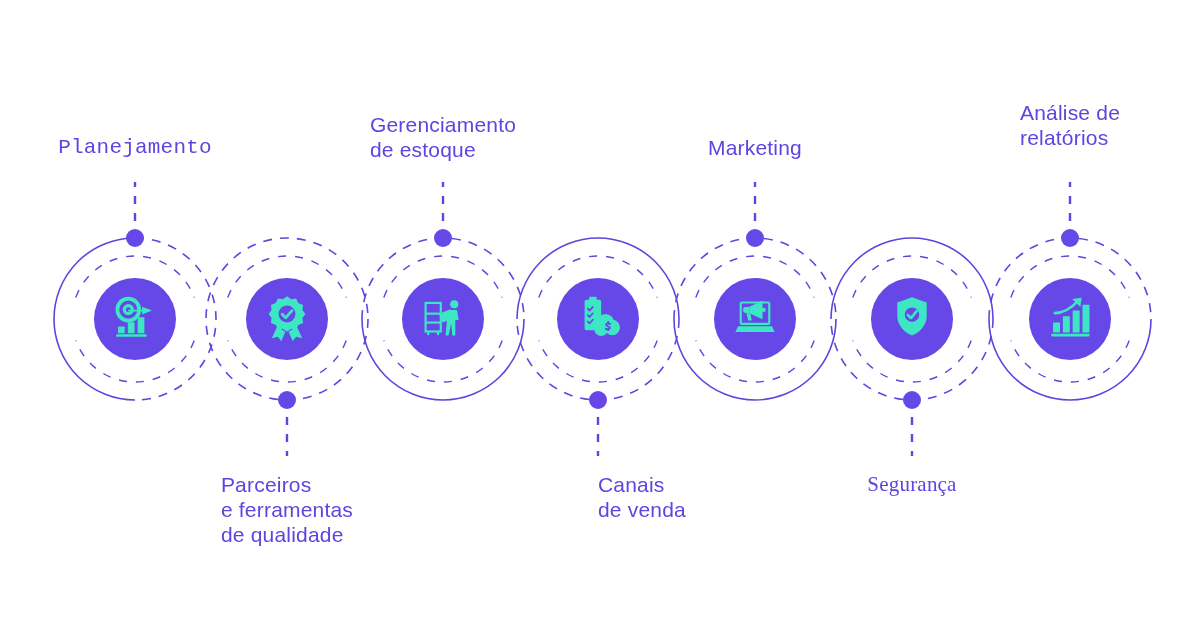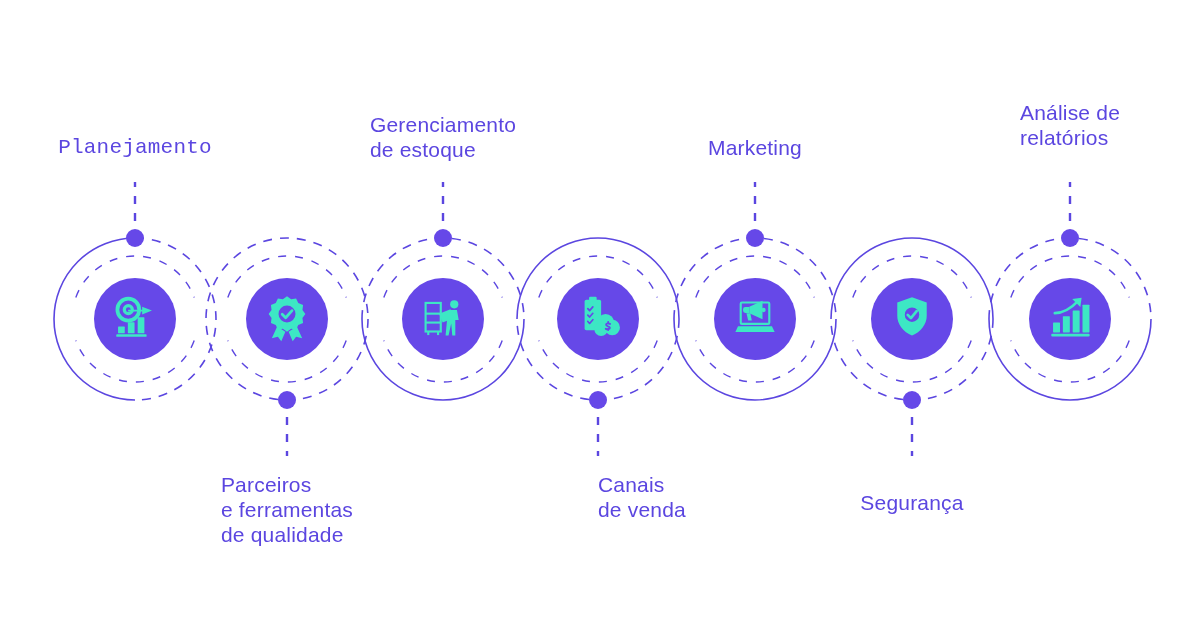--- a/index.html
+++ b/index.html
@@ -234,17 +234,17 @@
   <div id="labels-layer">
       <div class="label top" style="left: 135px; top: 135px; font-family: Liberation Mono, monospace;">Planejamento</div>
       <div class="label bottom" style="left: 287px; top: 472px;">Parceiros
 e ferramentas
 de qualidade</div>
       <div class="label top" style="left: 443px; top: 112px;">Gerenciamento
 de estoque</div>
       <div class="label bottom" style="left: 598px; top: 472px; margin-left: 44px;">Canais
 de venda</div>
       <div class="label top" style="left: 755px; top: 135px;">Marketing</div>
-      <div class="label bottom" style="left: 912px; top: 490px;">Segurança</div>
+      <div class="label bottom" style="left: 912px; top: 472px; font-family: Liberation Serif, serif;">Segurança</div>
       <div class="label top" style="left: 1070px; top: 100px;">Análise de
 relatórios</div>
     </div>
 </div>
 
 </body></html>

